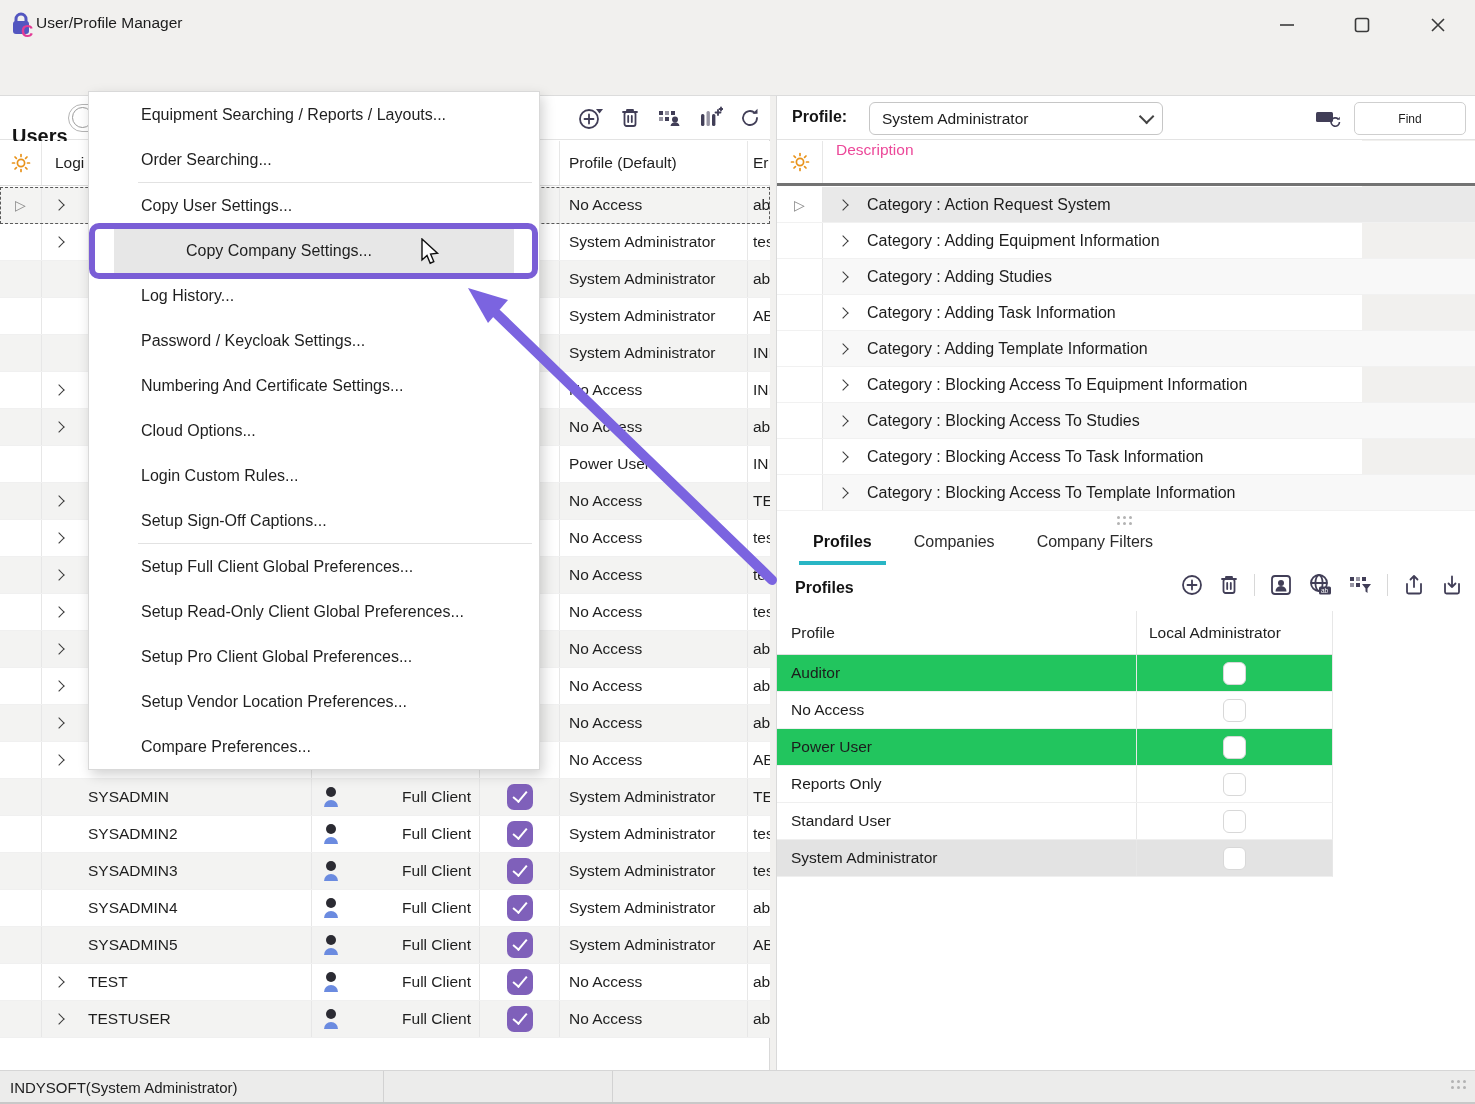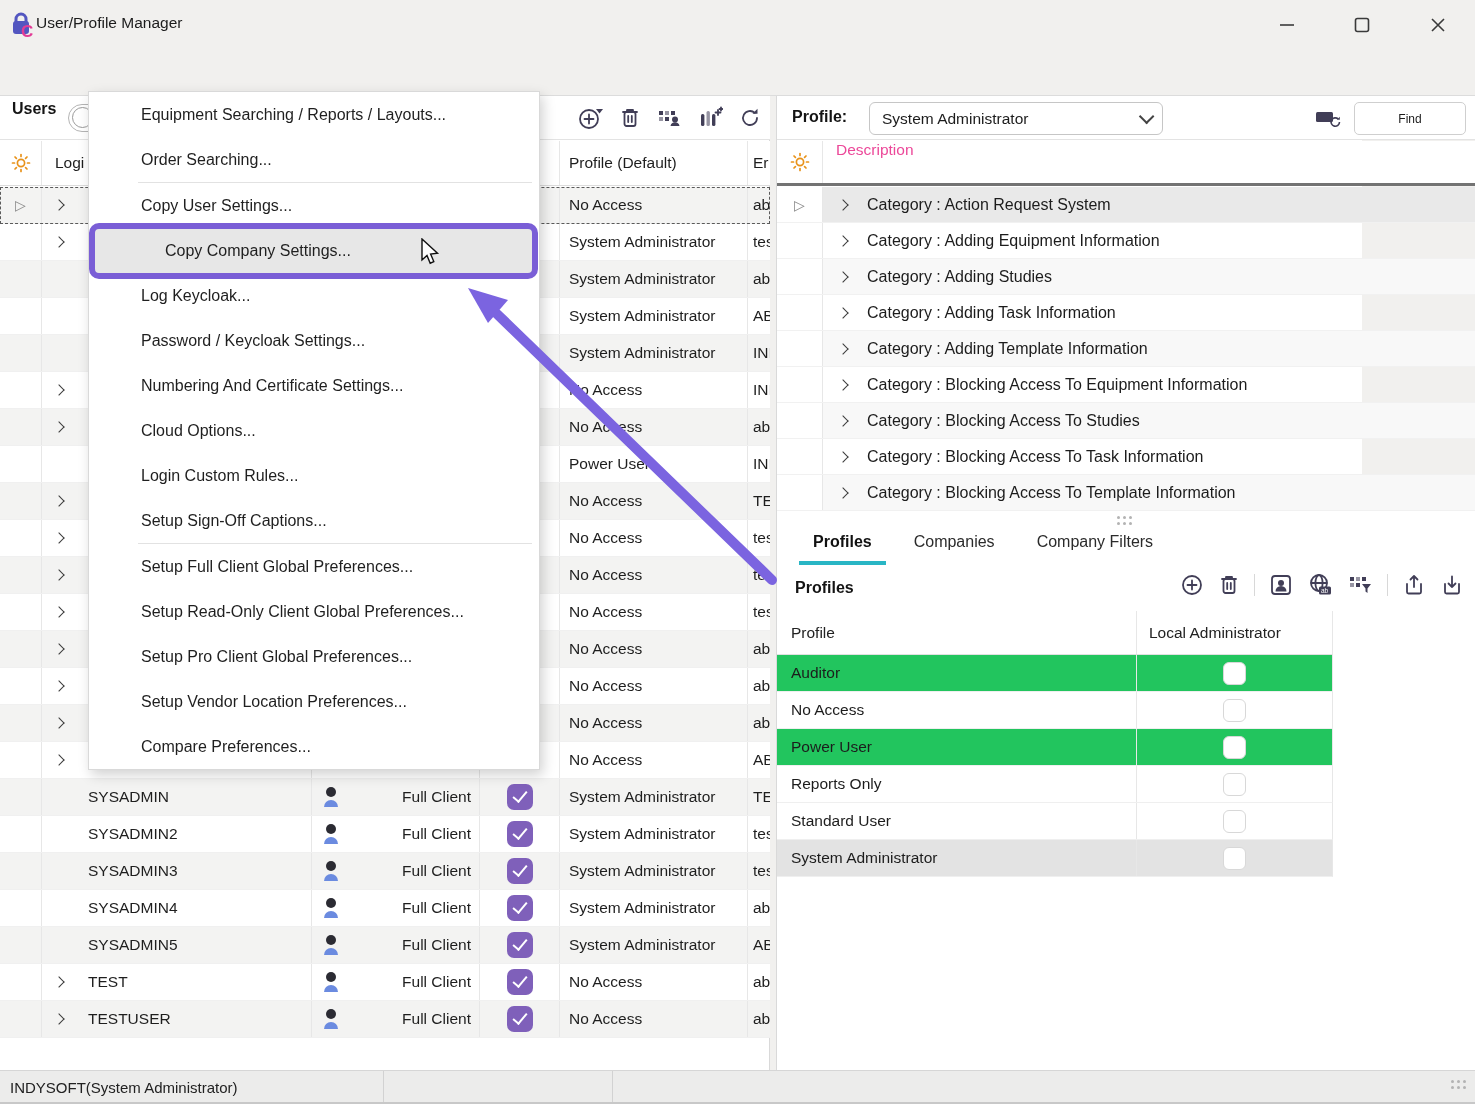--- a/index.html
+++ b/index.html
@@ -21,21 +21,21 @@
   .mb-options u { text-decoration:underline; }
   .mb-management { left:85px; width:120px; background:#e7e5e3; color:#9a9a9a; justify-content:center; }
 
   
   .main { position:absolute; left:0; top:96px; width:1475px; height:974px; }
   .lpanel { position:absolute; left:0; top:0; width:770px; height:974px; background:#fff; border-right:1px solid #d9d9d9; }
   .rpanel { position:absolute; left:776px; top:0; width:586px; height:974px; background:#fff; border-left:1px solid #d9d9d9; }
 
   
   .ltoolbar { position:absolute; left:0; top:0; width:770px; height:44px; border-bottom:1px solid #e3e3e3; background:#fff; }
-  .users-label { position:absolute; left:12px; top:4px; font-size:16px; font-weight:bold; color:#141414; }
+  .users-label { position:absolute; left:12px; top:29px; font-size:20px; font-weight:bold; color:#141414; }
   .toggle { position:absolute; left:68px; top:8px; width:56px; height:28px; border:1px solid #b5b5b5; border-radius:14px; background:#fff; }
   .toggle .knob { position:absolute; left:3px; top:2px; width:21px; height:21px; border:1px solid #9a9a9a; border-radius:50%; background:#fff; }
   .ltool-icons { position:absolute; right:8px; top:0; height:44px; display:flex; align-items:center; gap:15px; }
   .icon { display:flex; align-items:center; justify-content:center; }
 
   .rtoolbar { position:absolute; left:0; top:0; width:699px; height:44px; border-bottom:1px solid #e3e3e3; background:#fff; }
   .profile-label { position:absolute; left:15px; top:12px; font-size:16px; font-weight:bold; color:#141414; }
   .profile-select { position:absolute; left:92px; top:6px; width:294px; height:33px; border:1px solid #c6c6c6; border-radius:6px; background:#fff; display:flex; align-items:center; padding:0 12px; font-size:15.5px; color:#1c1c1c; }
   .profile-select .chevdn { margin-left:auto; width:11px; height:11px; border-right:2px solid #444; border-bottom:2px solid #444; transform:rotate(45deg) translateY(-3px); }
   .cardsync-icon { position:absolute; left:537px; top:11px; }
@@ -97,21 +97,21 @@
 
   
   .statusbar { position:absolute; left:0; top:1070px; width:1475px; height:34px; background:#ececeb; border-top:1px solid #d6d6d6; border-bottom:2px solid #c8c8c8; }
   .status-text { position:absolute; left:10px; top:8px; font-size:15px; color:#222; }
   .sdiv { position:absolute; top:0; width:1px; height:100%; background:#d2d2d2; }
   .grip { position:absolute; right:6px; top:9px; display:grid; grid-template-columns:repeat(3,6px); grid-auto-rows:6px; }
 
   
   .menupop { position:absolute; left:88px; top:91px; width:452px; background:#fff; border:1px solid #d9d9d9; box-shadow:3px 5px 12px rgba(0,0,0,.18); z-index:50; }
   .mi { height:45px; display:flex; align-items:center; padding-left:52px; font-size:16px; color:#1f1f1f; }
-  .mi.hl { background:#e7e7e7; margin:0 4px; padding-left:72px; }
+  .mi.hl { background:#e7e7e7; margin:0 25px; padding-left:72px; }
   .msep { height:1px; background:#e2e2e2; margin-left:49px; margin-right:7px; }
 
   
   .anno-box { position:absolute; left:89px; top:223px; width:449px; height:56px; border:6px solid #7a5ed6; border-radius:10px; z-index:60; pointer-events:none; }
   .anno-arrow { position:absolute; inset:0; z-index:60; pointer-events:none; }
   .cursor { position:absolute; left:420px; top:238px; z-index:70; pointer-events:none; }
 
   svg .st { stroke:#413e57; fill:none; stroke-width:1.8; stroke-linecap:round; stroke-linejoin:round; }
   svg .fl { fill:#413e57; }
 </style>
@@ -840,21 +840,21 @@
       </div>
     </div>
   </div>
 
   <div class="menupop">
     <div class="mi">Equipment Searching / Reports / Layouts...</div>
     <div class="mi">Order Searching...</div>
     <div class="msep"></div>
     <div class="mi">Copy User Settings...</div>
     <div class="mi hl">Copy Company Settings...</div>
-    <div class="mi">Log Keycloak...</div>
+    <div class="mi">Log History...</div>
     <div class="mi">Password / Keycloak Settings...</div>
     <div class="mi">Numbering And Certificate Settings...</div>
     <div class="mi">Cloud Options...</div>
     <div class="mi">Login Custom Rules...</div>
     <div class="mi">Setup Sign-Off Captions...</div>
     <div class="msep"></div>
     <div class="mi">Setup Full Client Global Preferences...</div>
     <div class="mi">Setup Read-Only Client Global Preferences...</div>
     <div class="mi">Setup Pro Client Global Preferences...</div>
     <div class="mi">Setup Vendor Location Preferences...</div>

